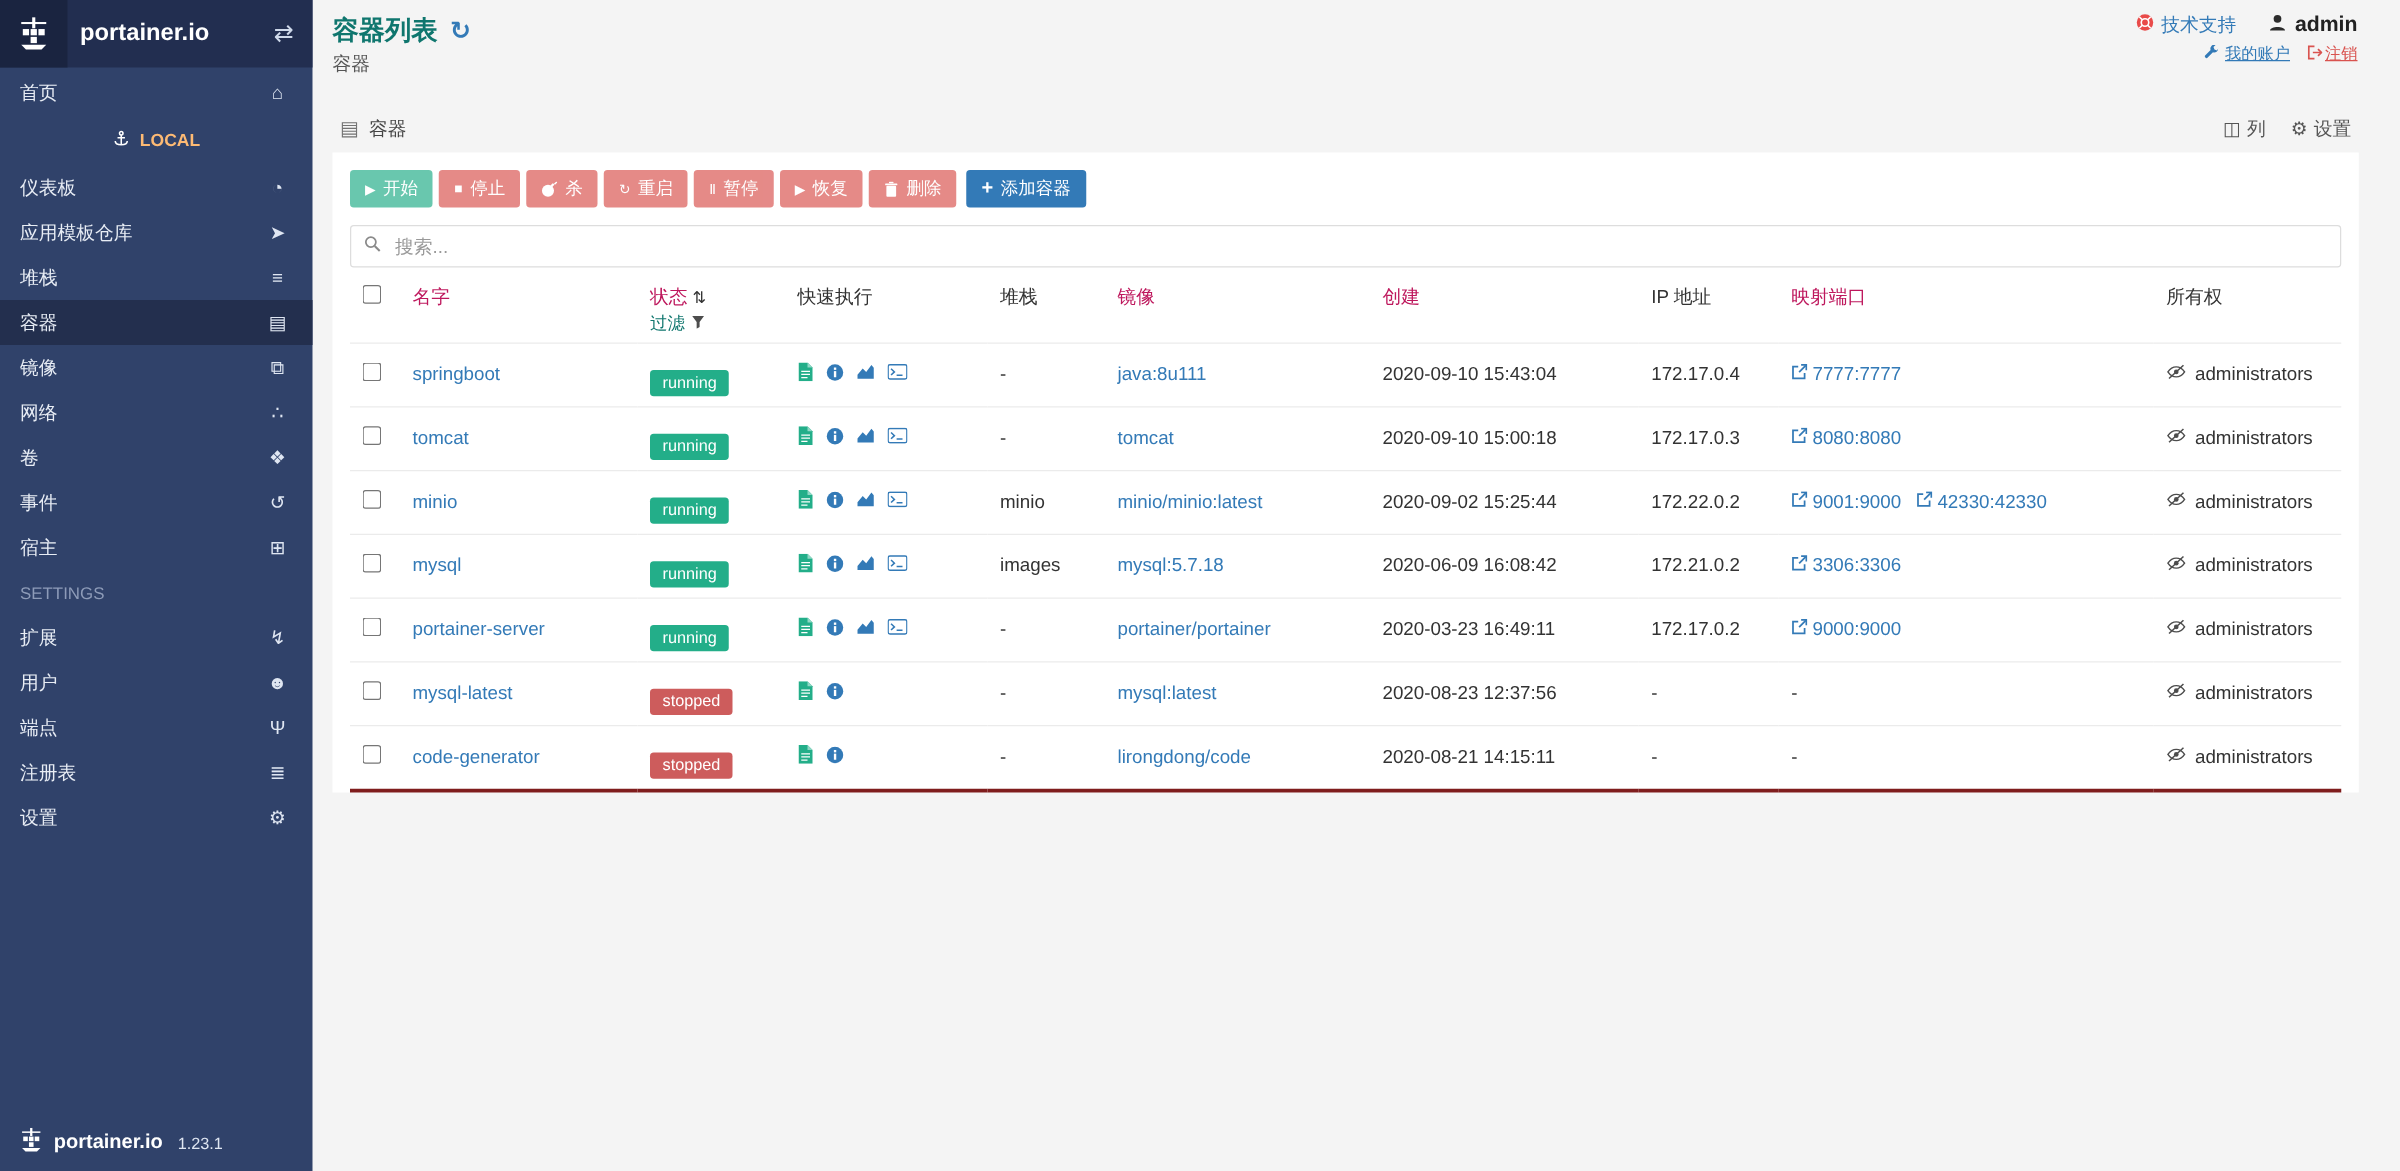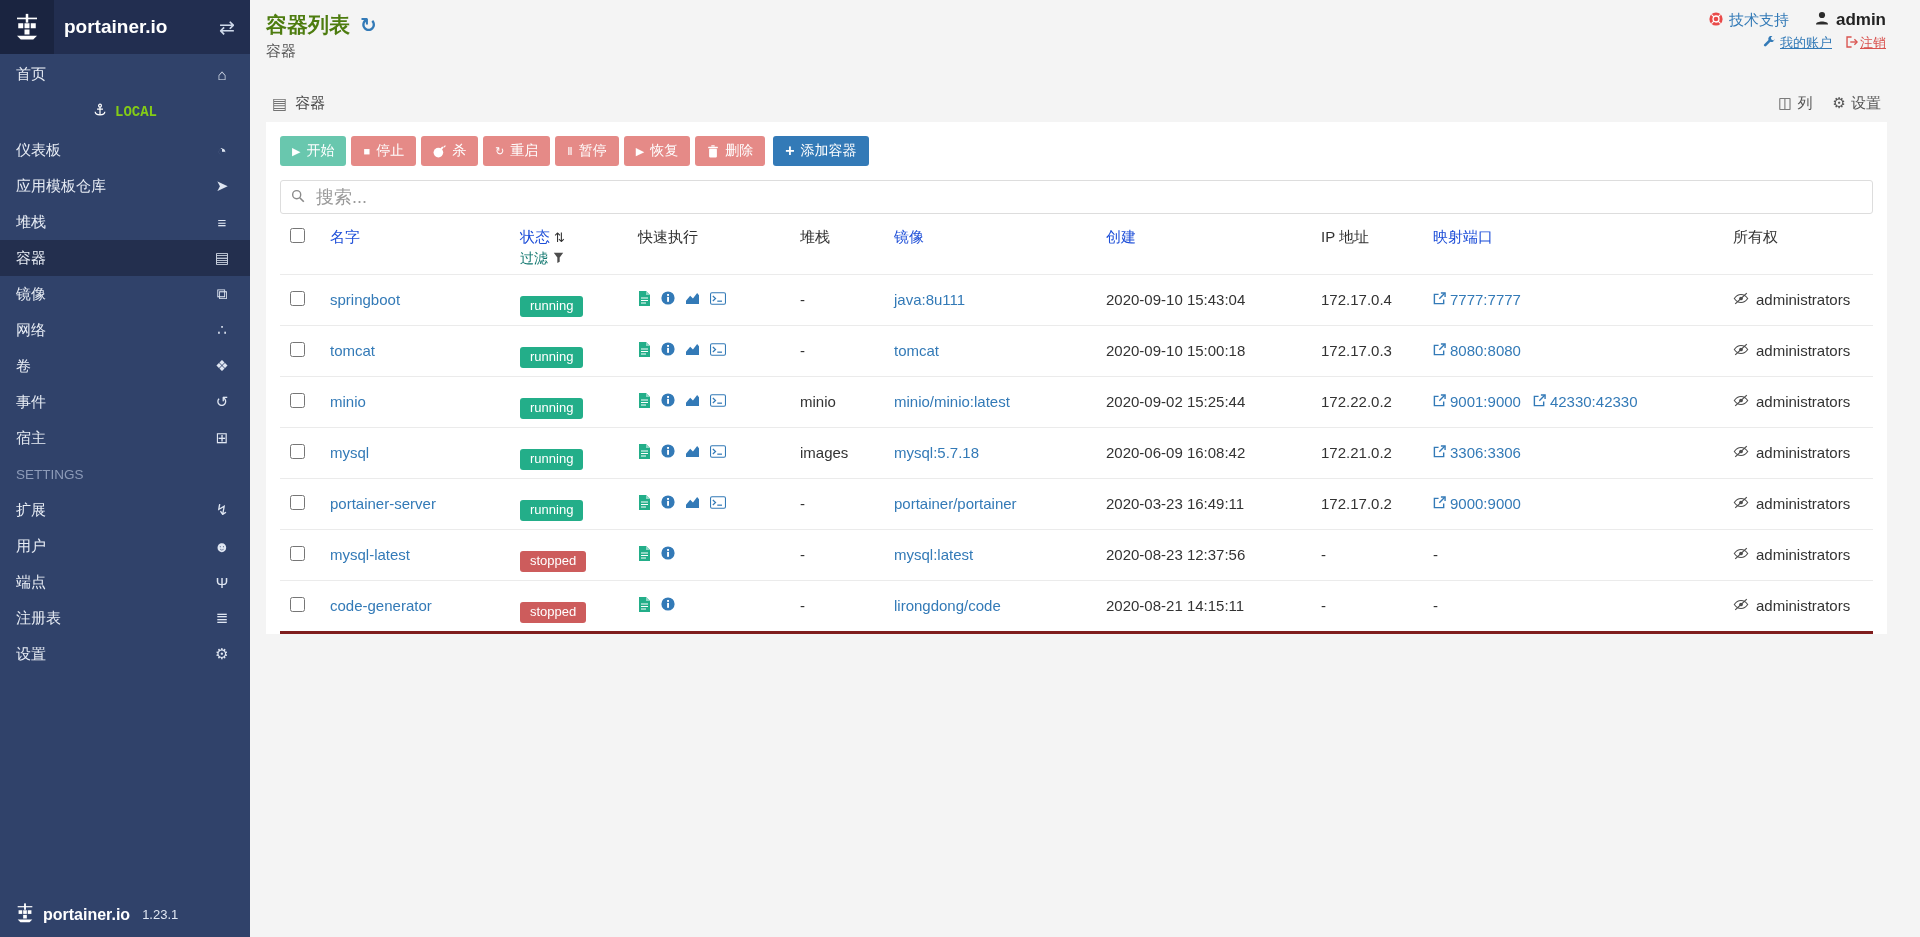--- a/index.html
+++ b/index.html
@@ -15,31 +15,31 @@
   
   .sidebar { width: 250px; min-width: 250px; background: #30426a; height: 100%; position: relative; color: #e8edf5; }
   .sidebar-header { height: 54px; background: #222e50; display: flex; align-items: center; }
   .logo-box { width: 54px; height: 54px; background: #1a2440; display: flex; align-items: center; justify-content: center; }
   .logo-text { flex: 1; font-size: 19px; font-weight: bold; color: #fff; padding-left: 10px; }
   .sidebar-toggle { width: 46px; text-align: center; font-size: 19px; color: #cfd9ea; cursor: pointer; }
   .sidebar-nav { padding-top: 2px; }
   .nav-item { display: flex; align-items: center; justify-content: space-between; height: 36px; padding: 0 16px; color: #e8edf5; text-decoration: none; font-size: 15px; cursor: pointer; }
   .nav-item.active { background: #232f4e; }
   .nav-icon { width: 24px; text-align: center; font-size: 15px; color: #dfe6f2; }
-  .local-header { height: 40px; display: flex; align-items: center; justify-content: center; gap: 8px; font-weight: bold; font-size: 14px; color: #84cc16; font-family: Liberation Mono, monospace; }
+  .local-header { height: 40px; display: flex; align-items: center; justify-content: center; gap: 8px; font-weight: bold; font-size: 14px; color: #fdba74; }
   .section-label { height: 36px; display: flex; align-items: center; padding: 0 16px; font-size: 13.5px; color: #8d9bb8; }
   .sidebar-footer { position: absolute; bottom: 10px; left: 0; right: 0; display: flex; align-items: center; gap: 7px; padding: 0 14px; }
   .footer-logo-text { font-weight: bold; font-size: 16px; color: #fff; }
   .footer-version { font-size: 13px; color: #dfe6f2; margin-left: 5px; }
 
   
   .main { flex: 1; position: relative; }
   .page-header { padding: 12px 34px 0 16px; height: 84px; position: relative; }
   .page-title-row { display: flex; align-items: center; gap: 10px; }
-  .page-title { font-size: 21px; font-weight: bold; color: #4d7c0f; margin: 0; line-height: 25px; }
+  .page-title { font-size: 21px; font-weight: bold; color: #0f766e; margin: 0; line-height: 25px; }
   .refresh-link { color: #337ab7; font-size: 20px; text-decoration: none; font-weight: bold; cursor: pointer; }
   .page-subtitle { font-size: 15px; color: #555; margin-top: 5px; }
   .header-right { position: absolute; top: 10px; right: 34px; display: flex; flex-direction: column; align-items: flex-end; gap: 4px; }
   .hr-row1 { display: flex; align-items: center; gap: 26px; }
   .support-link { color: #337ab7; font-size: 15px; text-decoration: none; display: inline-flex; gap: 6px; align-items: center; cursor: pointer; }
   .user-chip { display: inline-flex; align-items: center; gap: 7px; font-size: 17px; font-weight: bold; color: #222; cursor: pointer; }
   .hr-row2 { display: flex; align-items: flex-start; gap: 14px; font-size: 13px; }
   .account-link { color: #337ab7; display: inline-flex; gap: 5px; align-items: center; text-decoration: underline; cursor: pointer; }
   .logout-link { color: #d9534f; display: inline-flex; gap: 2px; align-items: center; text-decoration: underline; cursor: pointer; }
 
@@ -56,28 +56,28 @@
   .toolbar { display: flex; align-items: center; padding: 4px 0 2px; }
   .toolbar-group { display: inline-flex; gap: 5px; }
   .btn { height: 30px; border: none; border-radius: 3px; color: #fff; font-size: 14px; padding: 0 12px; display: inline-flex; align-items: center; gap: 6px; font-family: inherit; cursor: pointer; }
   .bicon { font-size: 11px; display: inline-flex; align-items: center; }
   .btn-success { background: #23ae89; opacity: .68; }
   .btn-danger { background: #d9534f; opacity: .68; }
   .btn-primary { background: #337ab7; margin-left: 8px; }
   .btn-primary .bicon { font-size: 16px; font-weight: bold; }
 
   .searchbar { margin: 12px 0 10px; height: 34px; border: 1px solid #ddd; border-radius: 3px; display: flex; align-items: center; gap: 9px; padding: 0 10px; background: #fff; }
-  .searchbar input { border: none; outline: none; flex: 1; font-size: 18px; font-family: inherit; color: #333; background: transparent; }
+  .searchbar input { border: none; outline: none; flex: 1; font-size: 15px; font-family: inherit; color: #333; background: transparent; }
   .searchbar input::placeholder { color: #999; }
 
   
   table.ctable { width: 100%; border-collapse: collapse; font-size: 15px; table-layout: fixed; }
   .ctable th { text-align: left; font-weight: normal; padding: 4px 10px 6px; vertical-align: top; font-size: 15px; }
   .ctable th a { text-decoration: none; cursor: pointer; }
-  .th-blue { color: #1d4ed8; text-align: right; }
+  .th-blue { color: #be185d; text-align: right; }
   .th-dark { color: #333; }
   .state-head { display: flex; align-items: center; gap: 4px; }
   .sort-glyph { color: #333; font-size: 13px; }
   .filter-row { margin-top: 3px; color: #0f766e; font-size: 14px; display: flex; align-items: flex-start; gap: 5px; cursor: pointer; }
   .ctable td { padding: 8px 10px; border-top: 1px solid #ebebeb; vertical-align: middle; height: 36px; }
   .ctable tbody tr:last-child td { border-bottom: 3px solid #7f1d1d; }
   .link { color: #337ab7; text-decoration: none; cursor: pointer; }
   .label { display: inline-block; padding: 3px 10px; border-radius: 3px; color: #fff; font-size: 13px; line-height: 1.15; margin-top: 13px; }
   .label.running { background: #23ae89; }
   .label.stopped { background: #cd5c5c; }

